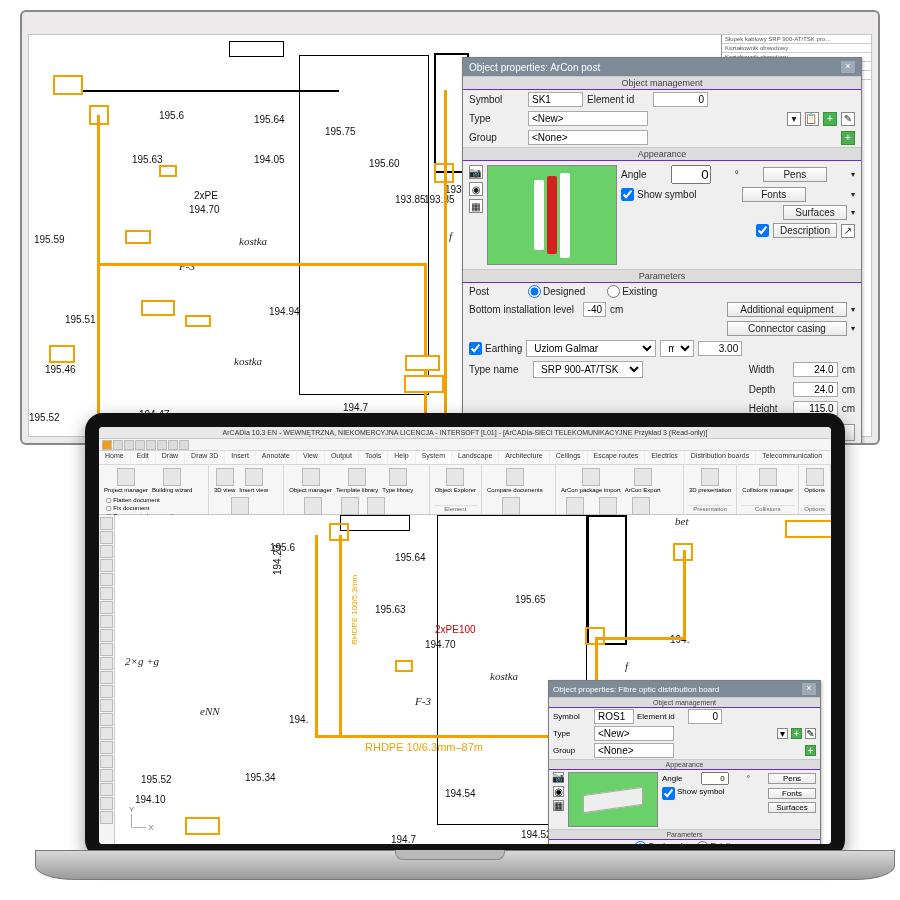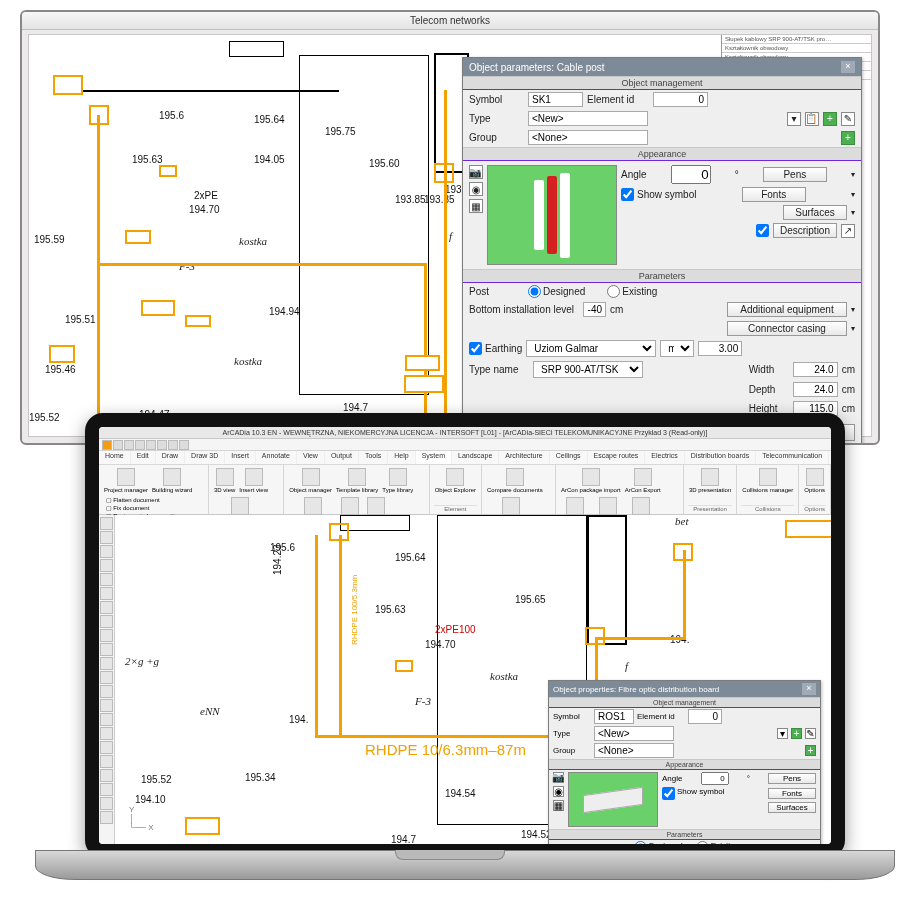--- a/index.html
+++ b/index.html
@@ -102,21 +102,20 @@
   .dlg2 .preview2{width:90px;height:55px;background:#6ad06a;border:1px solid #888;display:flex;align-items:center;justify-content:center;}
   .dlg2 .smallbtn{font-size:8px;padding:0 4px;min-width:48px;}
 
   
   .rect-blk{position:absolute;border:1px solid #000;}
 </style>
 </head>
 <body>
 
 <div class="monitor-back">
-  <div class="mon-titlebar">Telecom networks</div>
   <div class="mon-canvas">
     <div class="plan">
 
       <div class="rect-blk" style="left:270px;top:20px;width:130px;height:340px;"></div>
       <div class="rect-blk" style="left:405px;top:18px;width:35px;height:120px;border:2px solid #000;"></div>
       <div class="rect-blk" style="left:200px;top:6px;width:55px;height:16px;"></div>
       <div class="rect-blk" style="left:40px;top:55px;width:270px;height:2px;background:#000;border:none;"></div>
 
       <div class="lbl" style="left:210px;top:200px;">kostka</div>
       <div class="lbl" style="left:205px;top:320px;">kostka</div>
@@ -166,21 +165,21 @@
         <div>Kształtownik obwodowy</div>
         <div>Kształtownik obwodowy</div>
         <div>Kształtownik obwodowy — dwunity</div>
         <div>ZK projektowany</div>
       </div>
     </div>
   </div>
 
   <div class="dlg1">
     <div class="dlg-title">
-      <span>Object parameters: Cable post</span>
+      <span>Object properties: ArCon post</span>
       <span class="x">×</span>
     </div>
     <div class="section-hdr">Object management</div>
     <div class="row">
       <label>Symbol</label>
       <input type="text" style="width: 55px;" value="SK1">
       <label style="width:62px">Element id</label>
       <input type="text" style="width: 55px; text-align: right;" value="0">
     </div>
     <div class="row">
@@ -538,21 +537,21 @@
         <div class="cable" style="left:480px;top:122px;width:3px;height:100px;"></div>
         <div class="cable" style="left:480px;top:122px;width:90px;height:3px;"></div>
         <div class="cable" style="left:568px;top:35px;width:3px;height:90px;"></div>
 
         <div class="sym" style="left:214px;top:8px;width:20px;height:18px;"></div>
         <div class="sym" style="left:470px;top:112px;width:20px;height:18px;"></div>
         <div class="sym" style="left:558px;top:28px;width:20px;height:18px;"></div>
         <div class="node" style="left:70px;top:302px;width:35px;height:18px;"></div>
         <div class="node" style="left:280px;top:145px;width:18px;height:12px;"></div>
 
-        <div class="num" style="left:250px;top:227px;color:#f2a100;font-size:15px">RHDPE  10/6.3mm–87m</div>
+        <div class="num" style="left:250px;top:227px;color:#f2a100;font-size:11px">RHDPE  10/6.3mm–87m</div>
         <div class="num" style="left:236px;top:130px;color:#f2a100;font-size:8px;transform:rotate(-90deg);transform-origin:left top;">RHDPE  100/5.3mm</div>
 
         <div style="position:absolute;left:14px;bottom:12px;font:8px Arial;color:#777">Y<br>│<br>└── X</div>
       </div>
 
       <div class="dlg2">
         <div class="dlg-title">
           <span>Object properties: Fibre optic distribution board</span>
           <span class="x">×</span>
         </div>

